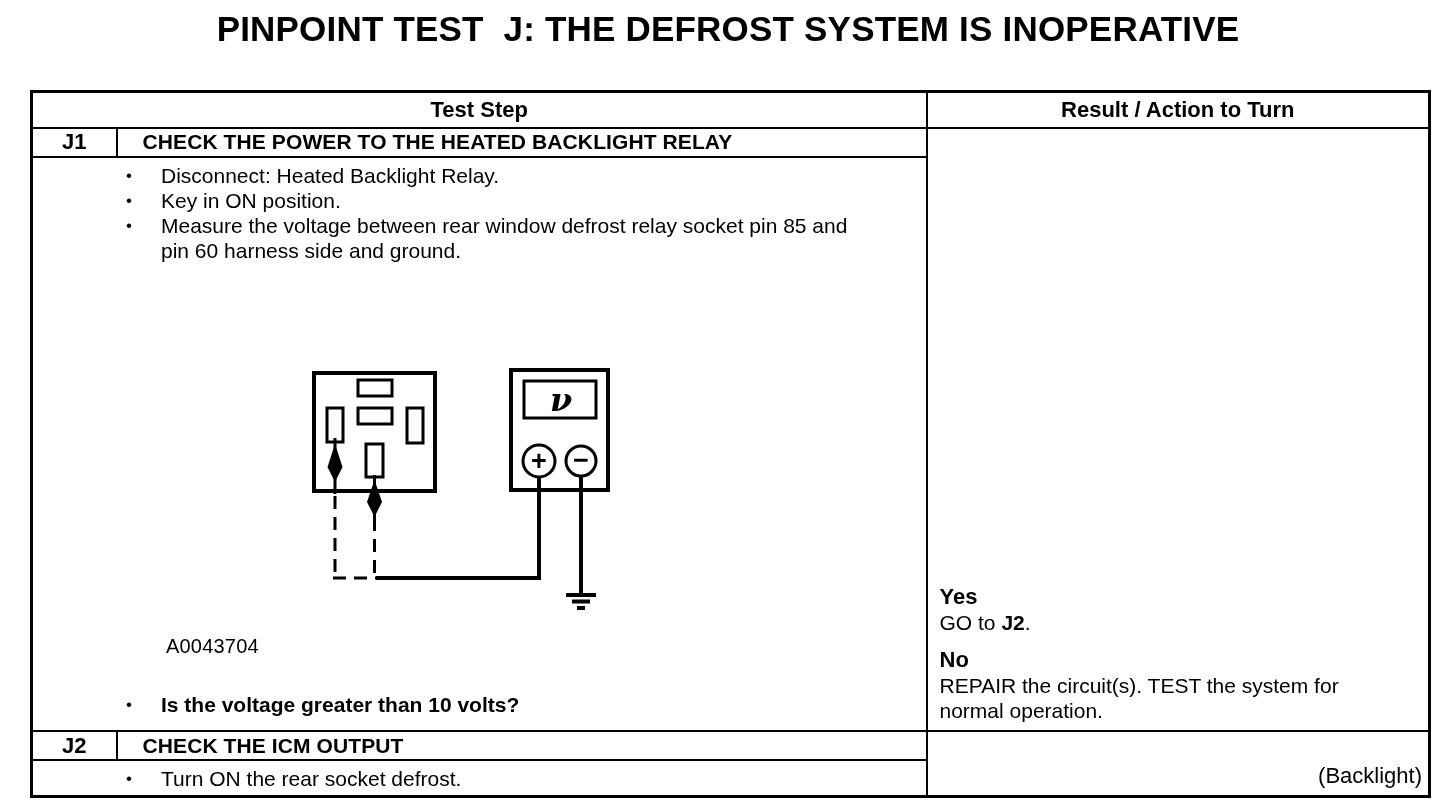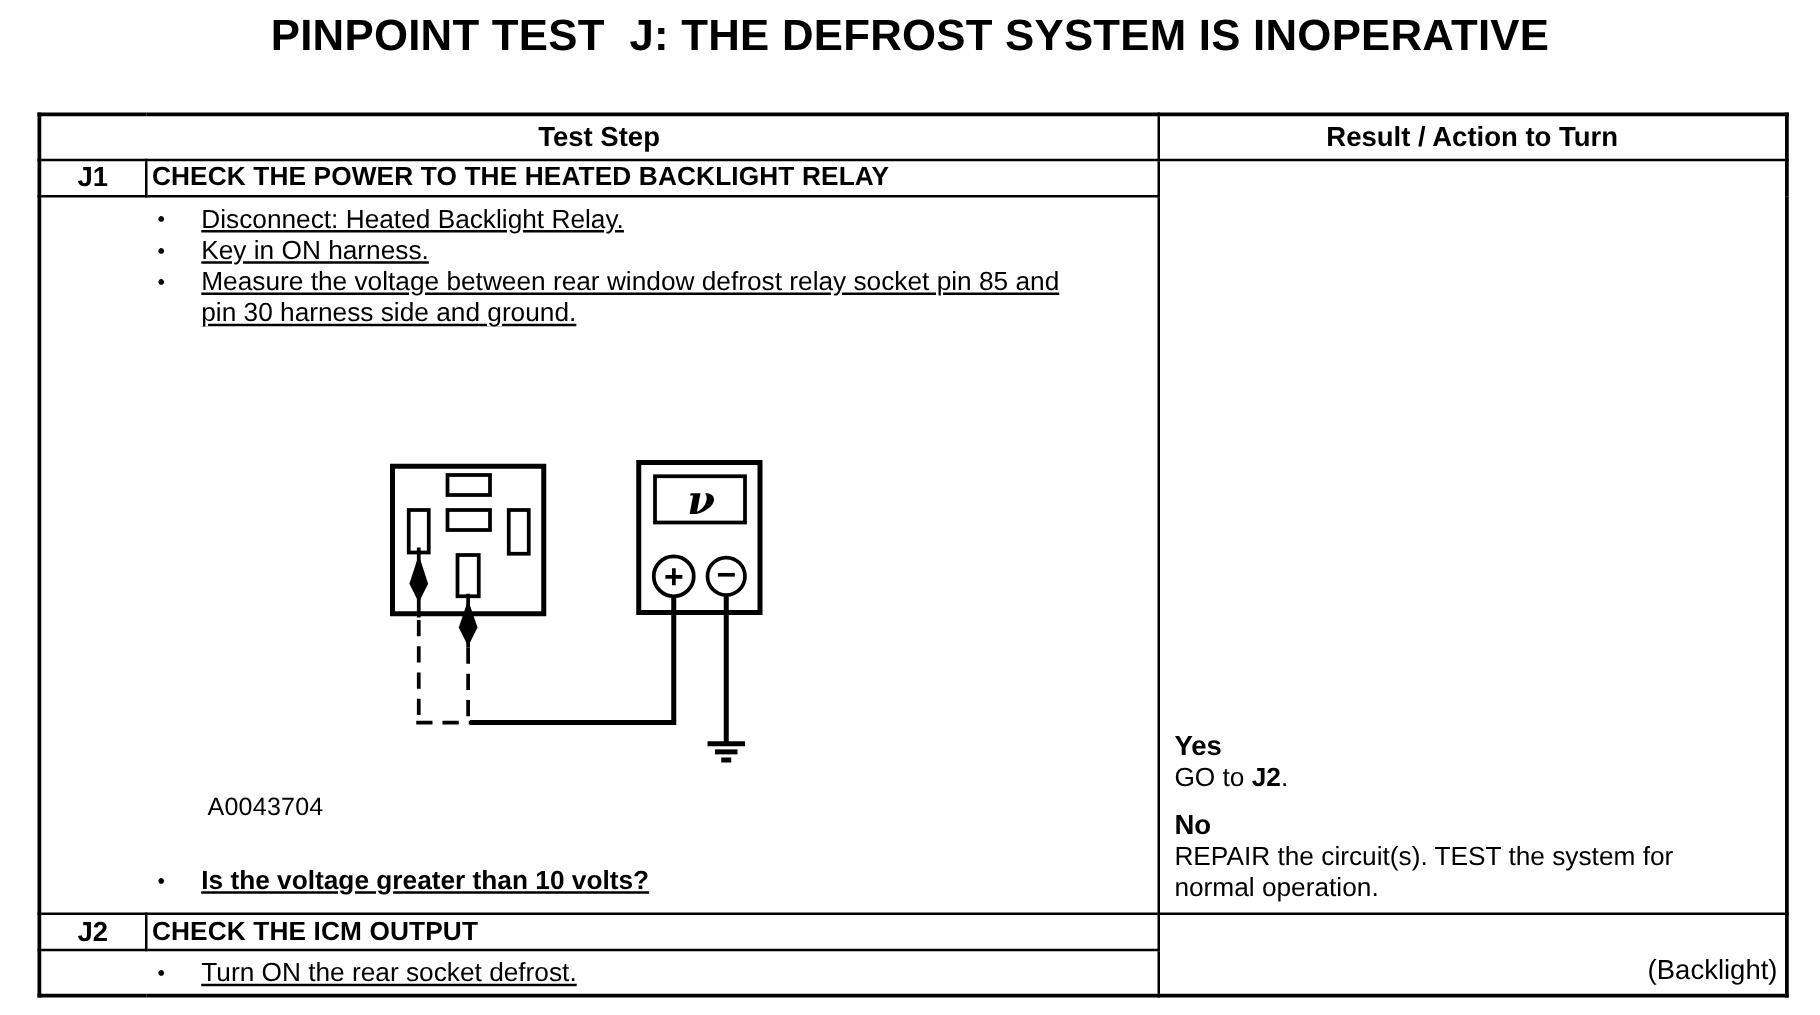--- a/index.html
+++ b/index.html
@@ -28,28 +28,28 @@
   .hdr {
     font-weight: bold; font-size: 22px; text-align: center;
     vertical-align: middle; height: 36px;
   }
   .jnum {
     font-weight: bold; font-size: 22px; text-align: center;
     vertical-align: middle; height: 19px;
   }
   .step-title {
     font-weight: bold; font-size: 21px; vertical-align: middle;
-    padding-left: 4px; letter-spacing: 0.1px;
+    padding-left: 25px; letter-spacing: 0.1px;
   }
   .content-cell { height: 565px; }
   .content-inner { position: relative; width: 100%; height: 100%; }
   .bullets { position: absolute; left: 0; top: 5px; width: 100%; }
   .bullet-row { display: flex; padding-left: 93px; font-size: 21px; line-height: 25px; }
   .bullet-marker { width: 35px; flex: 0 0 35px; font-size: 17px; line-height: 25px; }
-  .bullet-text { width: 715px; text-decoration: underline; }
+  .bullet-text { width: 715px; }
   .bullet-text.q { font-weight: bold; width: 760px; }
   .figure-label {
     position: absolute; left: 133px; top: 477px;
     font-weight: normal; font-size: 20px; letter-spacing: 0.2px;
   }
   .question-row { position: absolute; left: 0; top: 534px; width: 100%; }
   .diagram { position: absolute; left: 268px; top: 210px; }
   .result-cell { vertical-align: bottom; }
   .result-inner { padding: 0 10px 7px 12px; font-size: 21px; line-height: 25px; }
   .result-answer { font-weight: bold; font-size: 22px; line-height: 26px; }
@@ -100,25 +100,25 @@
   <tr>
     <td class="content-cell" colspan="2">
       <div class="content-inner">
         <div class="bullets">
           <div class="bullet-row">
             <span class="bullet-marker">•</span>
             <span class="bullet-text">Disconnect: Heated Backlight Relay.</span>
           </div>
           <div class="bullet-row">
             <span class="bullet-marker">•</span>
-            <span class="bullet-text">Key in ON harness.</span>
+            <span class="bullet-text">Key in ON position.</span>
           </div>
           <div class="bullet-row">
             <span class="bullet-marker">•</span>
-            <span class="bullet-text">Measure the voltage between rear window defrost relay socket pin 85 and pin 30 harness side and ground.</span>
+            <span class="bullet-text">Measure the voltage between rear window defrost relay socket pin 85 and pin 60 harness side and ground.</span>
           </div>
         </div>
 
         <svg class="diagram" width="340" height="260" viewBox="0 0 340 260">
 
           <rect x="13" y="5" width="121" height="118" fill="none" stroke="#000" stroke-width="4"></rect>
           <rect x="57" y="12" width="34" height="16" fill="none" stroke="#000" stroke-width="3"></rect>
           <rect x="57" y="40" width="34" height="16" fill="none" stroke="#000" stroke-width="3"></rect>
           <rect x="26" y="40" width="16" height="34" fill="none" stroke="#000" stroke-width="3"></rect>
           <rect x="106" y="40" width="16" height="35" fill="none" stroke="#000" stroke-width="3"></rect>

